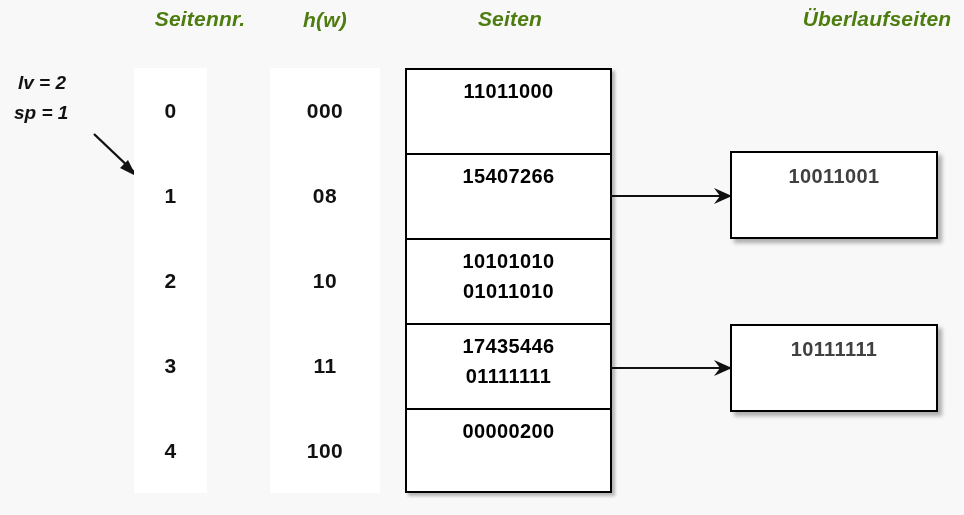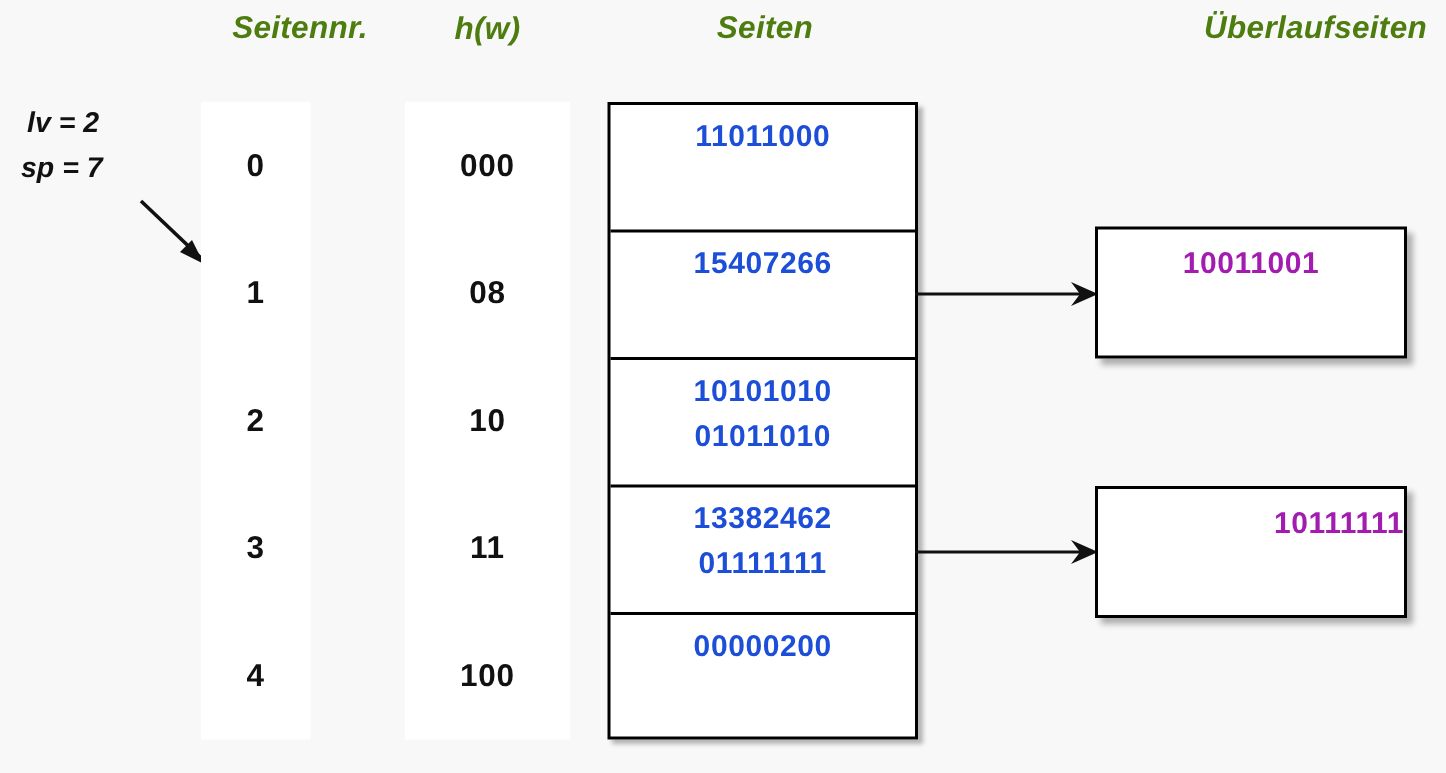--- a/index.html
+++ b/index.html
@@ -100,44 +100,44 @@
     display: flex;
     flex-direction: column;
     align-items: center;
     justify-content: flex-start;
     padding-top: 6px;
   }
   .page-row.last { border-bottom: none; }
   .page-rec {
     font-size: 20px;
     font-weight: bold;
-    color: #1d4ed8;
+    color: #000000;
     line-height: 30px;
     letter-spacing: 0.4px;
   }
 
   
   .overflow-box {
     position: absolute;
     left: 730px;
     width: 208px;
     height: 88px;
     background: #ffffff;
     border: 2px solid #000000;
     box-sizing: border-box;
     box-shadow: 4px 4px 4px rgba(0,0,0,0.30);
     padding-top: 12px;
     text-align: center;
   }
   #overflow-box-0 { top: 151px; }
-  #overflow-box-1 { top: 324px; text-align: right; }
+  #overflow-box-1 { top: 324px; }
   .overflow-rec {
     font-size: 20px;
     font-weight: bold;
-    color: #a21caf;
+    color: #404040;
     letter-spacing: 0.4px;
   }
 
   
   .connector {
     position: absolute;
     left: 610px;
     width: 124px;
     height: 24px;
   }
@@ -148,21 +148,21 @@
 <body>
 
 <div id="canvas">
 
   <div class="col-header" id="hdr-seitennr">Seitennr.</div>
   <div class="col-header" id="hdr-hw">h(w)</div>
   <div class="col-header" id="hdr-seiten">Seiten</div>
   <div class="col-header" id="hdr-ueber">Überlaufseiten</div>
 
   <div class="param" id="param-lv">lv = 2</div>
-  <div class="param" id="param-sp">sp = 7</div>
+  <div class="param" id="param-sp">sp = 1</div>
 
   <svg id="diag-arrow" viewBox="0 0 60 60">
     <line x1="6" y1="6" x2="46" y2="44" stroke="#111111" stroke-width="2.4"></line>
     <path d="M 48 48 L 32 40 L 40 32 Z" fill="#111111"></path>
   </svg>
 
   <div class="strip" id="strip-seitennr">
     <div class="strip-cell" style="top:0px">0</div>
     <div class="strip-cell" style="top:85px">1</div>
     <div class="strip-cell" style="top:170px">2</div>
@@ -183,21 +183,21 @@
       <div class="page-rec">11011000</div>
     </div>
     <div class="page-row" style="top:85px">
       <div class="page-rec">15407266</div>
     </div>
     <div class="page-row" style="top:170px">
       <div class="page-rec">10101010</div>
       <div class="page-rec">01011010</div>
     </div>
     <div class="page-row" style="top:255px">
-      <div class="page-rec">13382462</div>
+      <div class="page-rec">17435446</div>
       <div class="page-rec">01111111</div>
     </div>
     <div class="page-row last" style="top:340px">
       <div class="page-rec">00000200</div>
     </div>
   </div>
 
   <svg class="connector" id="connector-0" viewBox="0 0 124 24">
     <line x1="0" y1="12" x2="116" y2="12" stroke="#111111" stroke-width="2"></line>
     <path d="M 122 12 L 104 4 L 110 12 L 104 20 Z" fill="#111111"></path>

